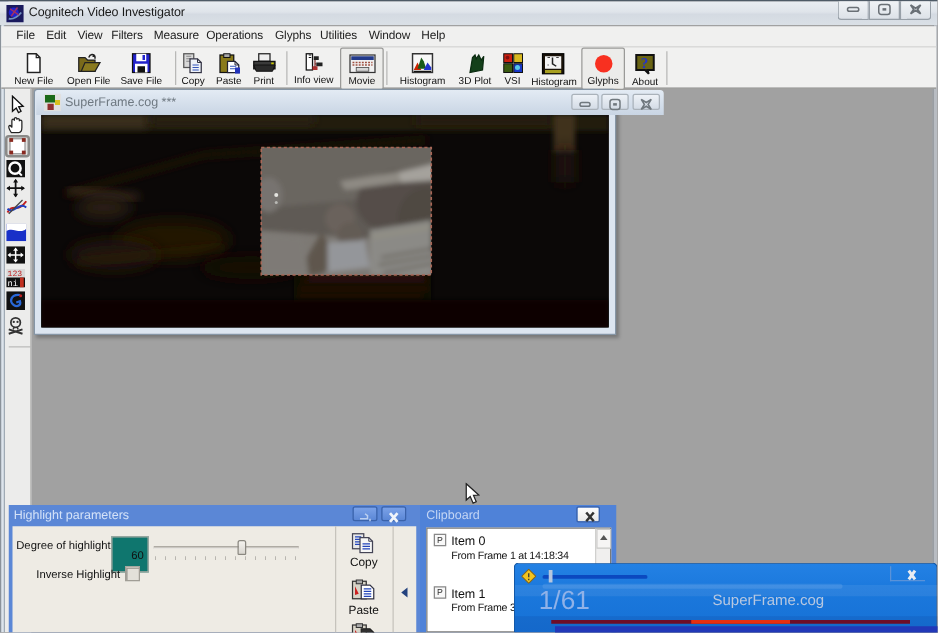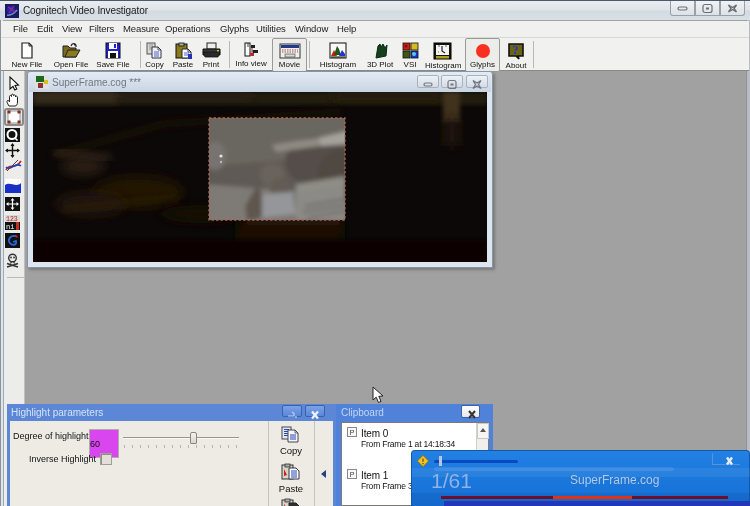--- a/index.html
+++ b/index.html
@@ -32,32 +32,32 @@
 
 
 #palette { position:absolute; left:4px; top:71px; width:21px; height:435px; background:#ececeb; border-right:1px solid #c0c0be; }
 .pico { position:absolute; left:1px; width:17px; height:15px; }
 .pico svg { display:block; }
 
 
 #vidwin { position:absolute; left:27px; top:71px; width:466px; height:197px;
   background:#dce5f0; border:1px solid #8696a6; border-radius:3px 3px 0 0;
   box-shadow:2px 2px 3px rgba(0,0,0,0.25); }
-#vidtitle { position:absolute; left:1px; top:0; width:462px; height:20px;
+#vidtitle { position:absolute; left:1px; top:0; width:502px; height:20px;
   background:linear-gradient(#e3ebf4,#c9d5e4); border-radius:3px 3px 0 0; }
 #vidtitle .vtext { position:absolute; left:23px; top:5px; font-size:10px; color:#6e7881; }
 .mdibtn { position:absolute; top:3px; width:22px; height:13px; border:1px solid #aab2ba; border-radius:2px; background:linear-gradient(#eef2f7,#d4dce6); }
 #vidcontent { position:absolute; left:5px; top:20px; width:454px; height:170px; background:#0d0a08; }
 
 
 #hidlg { position:absolute; left:7px; top:404px; width:329px; height:102px; background:#5b87d6; }
 #hidlg .titletext { position:absolute; left:4px; top:3px; font-size:10px; color:#d4e2f8; }
 #hidlg .body { position:absolute; left:3px; top:17px; width:323px; height:85px; background:#eeebe4; }
 .dlgbtn { position:absolute; top:1px; width:20px; height:12px; border:1px solid #3a62aa; border-radius:2px; background:linear-gradient(#7ba2e8,#5b87d6); }
-#hidlg .fld { position:absolute; left:82px; top:25px; width:30px; height:29px; background:#d946ef; border:1px solid #b0ada6; font-size:9px; color:#111; padding:1px 0 0 0; }
+#hidlg .fld { position:absolute; left:82px; top:25px; width:30px; height:29px; background:#0f766e; border:1px solid #b0ada6; font-size:9px; color:#111; padding:1px 0 0 15px; }
 #hidlg .lab1 { position:absolute; left:6px; top:27px; font-size:9px; color:#111; }
 #hidlg .lab2 { position:absolute; left:6px; top:50px; font-size:9px; color:#111;padding-left:16px; }
 #hidlg .track { position:absolute; left:116px; top:33px; width:116px; height:2px; background:#9a968f; border-bottom:1px solid #faf8f4; }
 #hidlg .thumb { position:absolute; left:183px; top:28px; width:7px; height:12px; background:linear-gradient(#f4f2ee,#d9d6d0); border:1px solid #8a8780; border-radius:2px 2px 1px 1px; }
 #hidlg .ticks { position:absolute; left:117px; top:41px; width:114px; height:3px;
   background:repeating-linear-gradient(to right,#b9b6b0 0 1px,transparent 1px 8px); }
 #hidlg .chk { position:absolute; left:93px; top:49px; width:12px; height:12px; background:#e3e0d9; border:1px solid #a19e96; box-shadow:inset 1px 1px 0 #918e86; }
 #hidlg .sep1 { position:absolute; left:261px; top:17px; width:1px; height:85px; background:#c6c3bc; }
 #hidlg .sep2 { position:absolute; left:307px; top:17px; width:1px; height:85px; background:#c6c3bc; }
 #hidlg .cplbl { position:absolute; font-size:9.5px; color:#111; width:46px; text-align:center; left:261px; }

